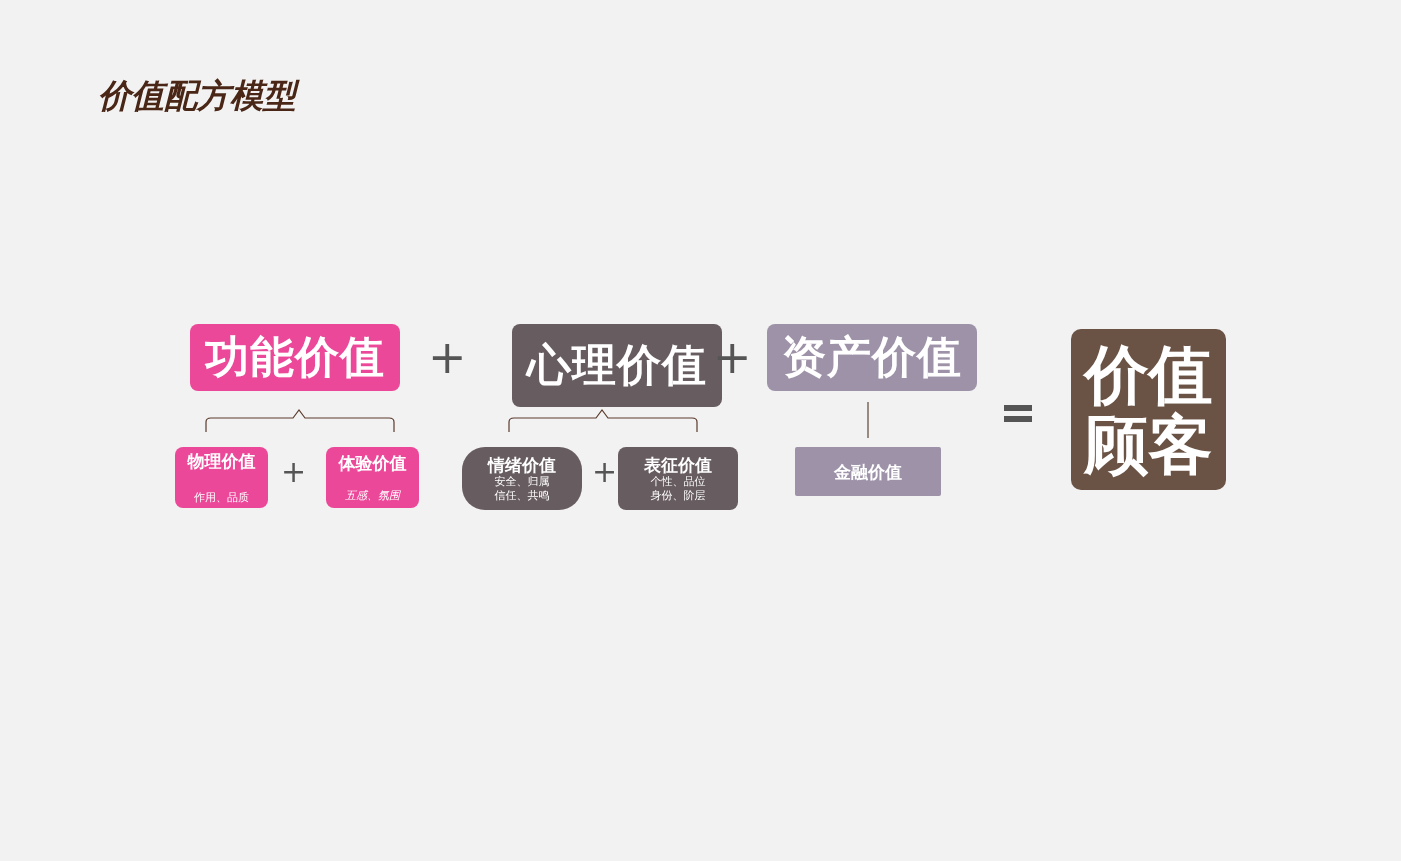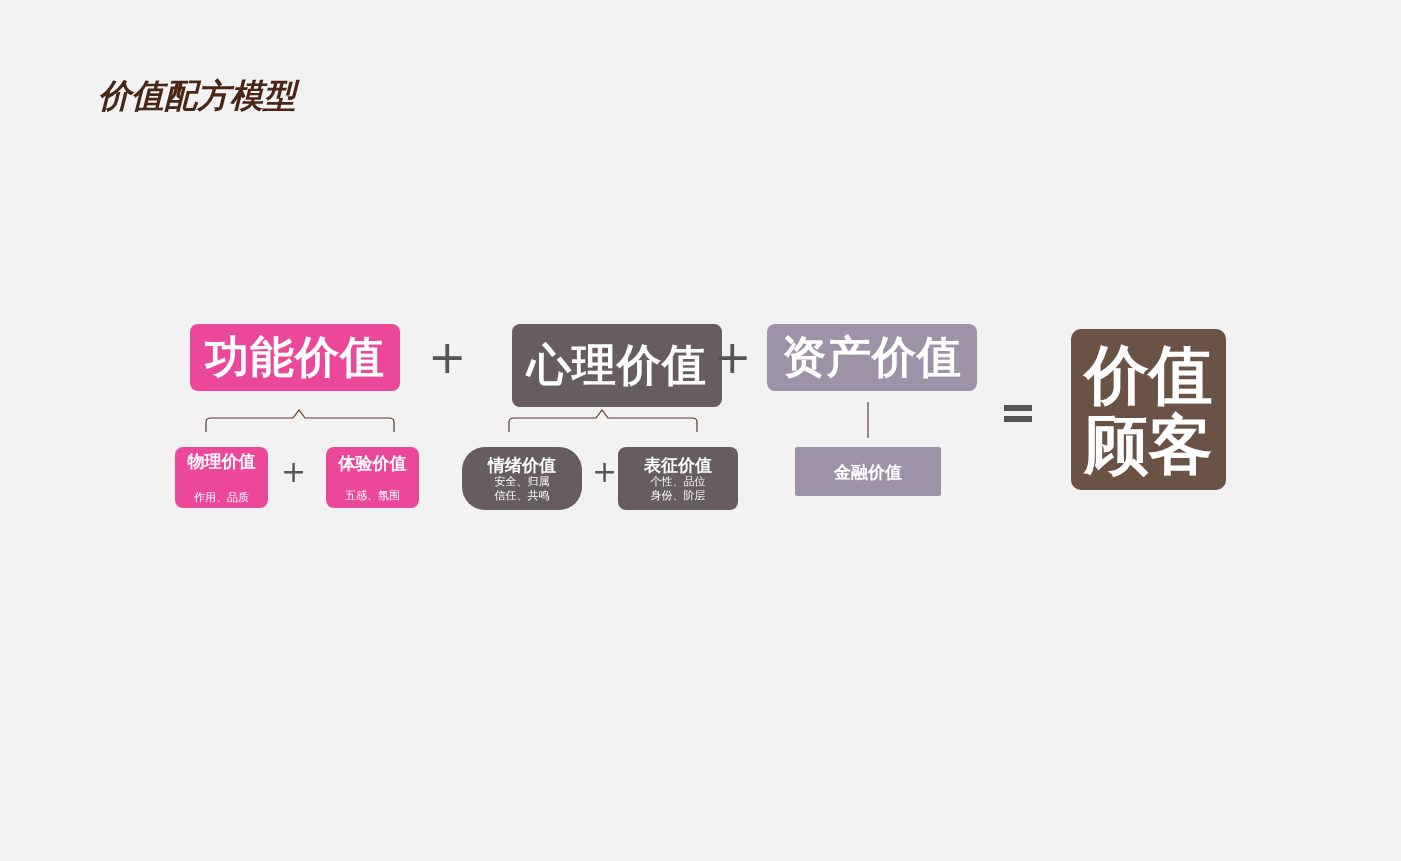--- a/index.html
+++ b/index.html
@@ -59,21 +59,21 @@
 
 <div class="box tan" style="left:175px; top:447px; width:93px; height:61px;">
   <span class="small-title">物理价值</span>
   <span class="sub" style="margin-top:20px;">作用、品质</span>
 </div>
 
 <div class="op" style="left:281px; top:454px; font-size:30px;">+</div>
 
 <div class="box tan" style="left:326px; top:447px; width:93px; height:61px;">
   <span class="small-title">体验价值</span>
-  <span class="sub" style="margin-top:16px;">五感、氛围</span>
+  <span class="sub" style="margin-top:16px;font-style:italic;">五感、氛围</span>
 </div>
 
 <div class="box dark" style="left:462px; top:447px; width:120px; height:63px;border-radius:23px;">
   <span class="small-title">情绪价值</span>
   <span class="sub">安全、归属</span>
   <span class="sub">信任、共鸣</span>
 </div>
 
 <div class="op" style="left:592px; top:454px; font-size:30px;">+</div>
 

